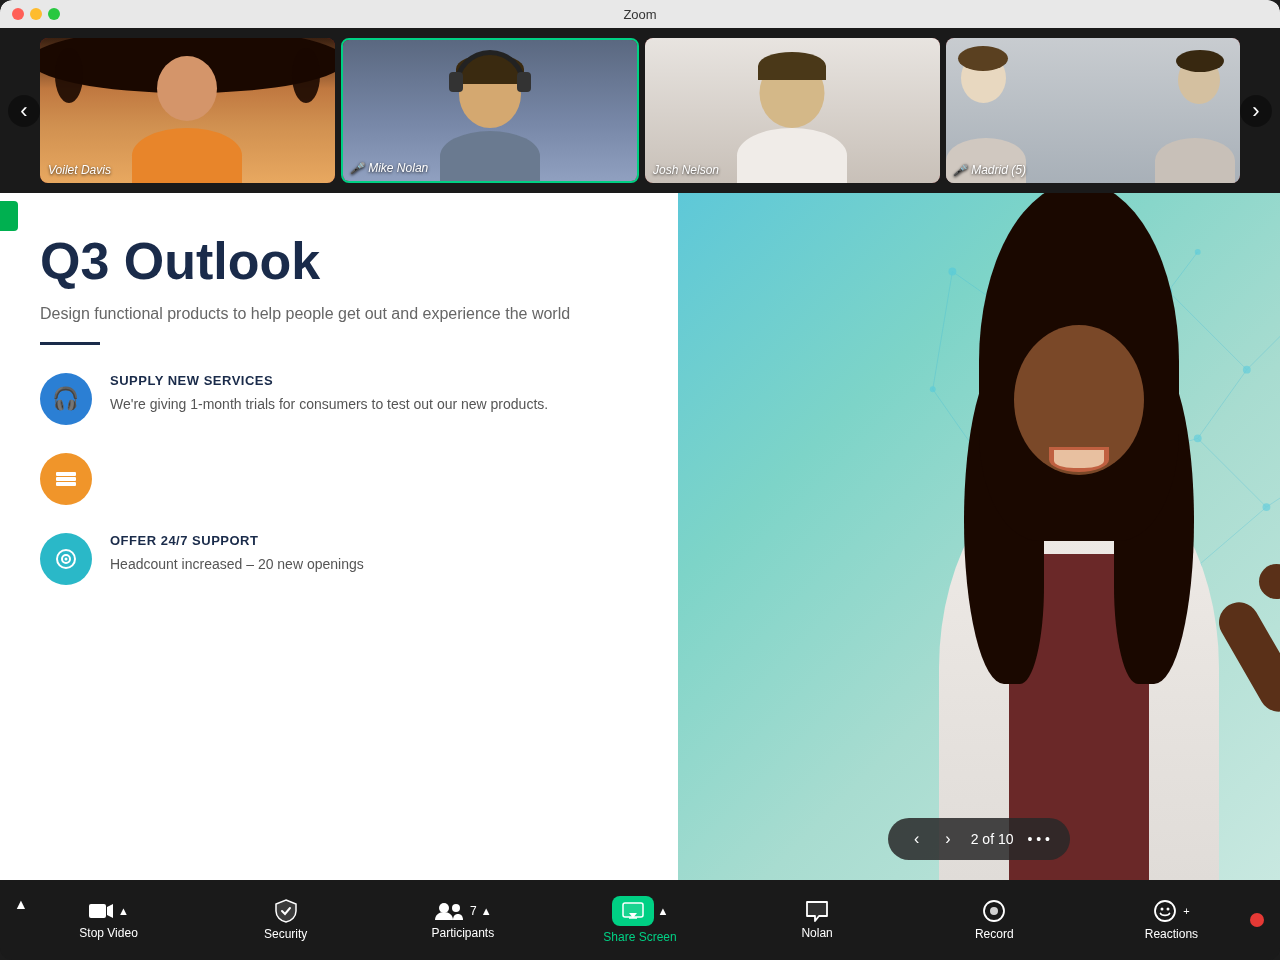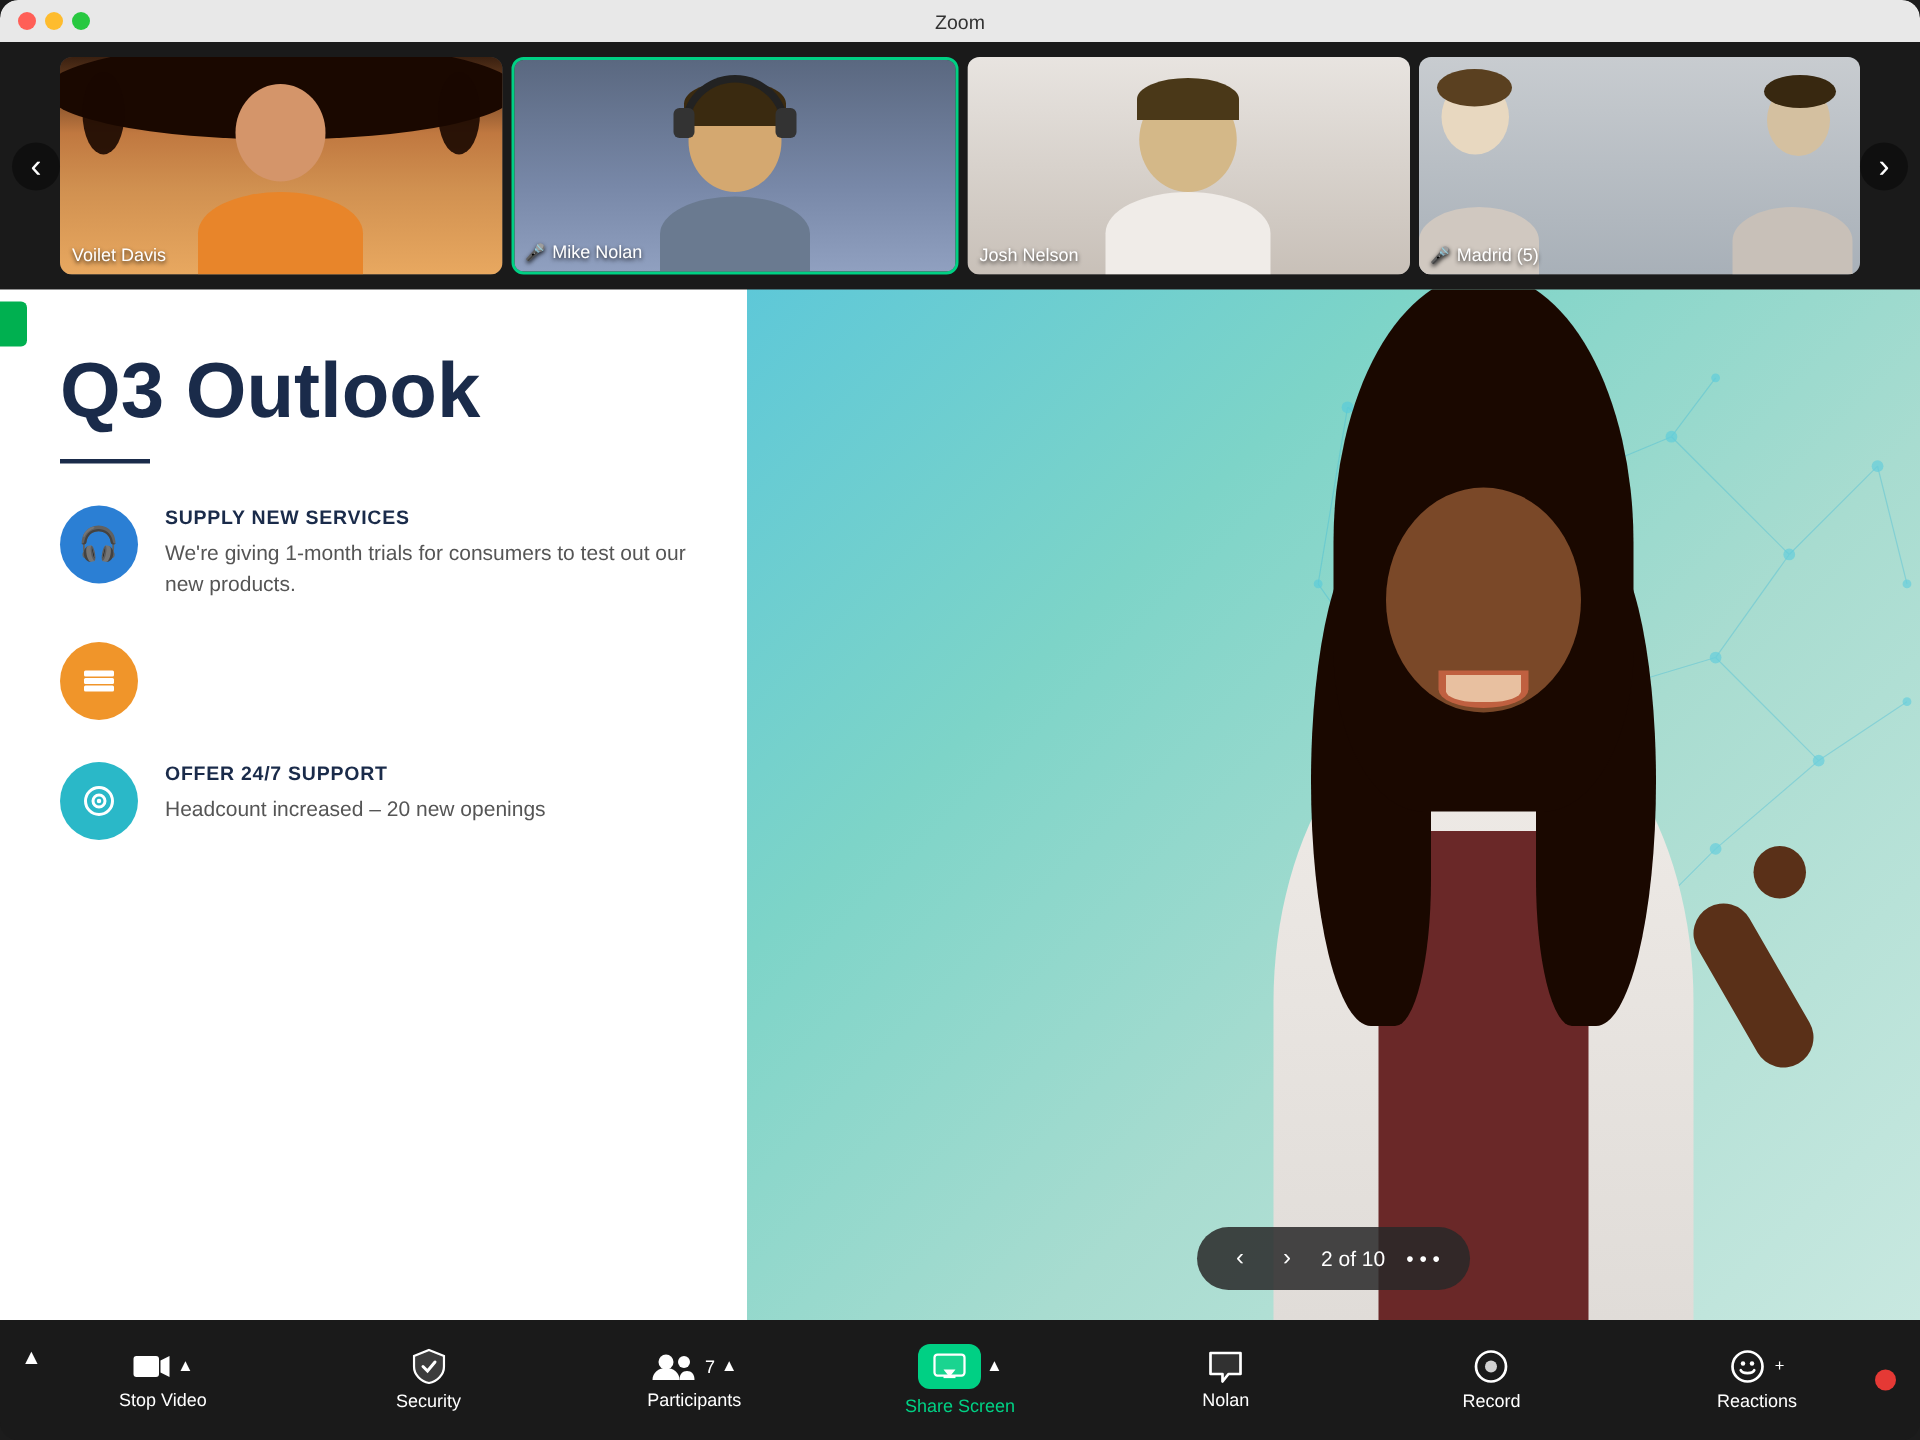--- a/index.html
+++ b/index.html
@@ -70,21 +70,22 @@
     }
     .nav-arrow.left { left: 8px; }
     .nav-arrow.right { right: 8px; }
     
     .participant-tile {
       flex: 1;
       height: 145px;
       border-radius: 8px;
       overflow: hidden;
       position: relative;
-      background: #404040;
+      background: #7f1d1d;
+      font-style: italic;
     }
     .participant-name {
       position: absolute;
       bottom: 6px;
       left: 8px;
       color: white;
       font-size: 12px;
       font-weight: 500;
       text-shadow: 0 1px 3px rgba(0,0,0,0.8);
       display: flex;
@@ -99,21 +100,21 @@
     
     .main-content {
       height: calc(960px - 28px - 165px - 80px);
       display: flex;
       position: relative;
       background: #2a2a2a;
     }
 
     
     .slide-panel {
-      width: 498px;
+      width: 678px;
       height: 100%;
       background: #ffffff;
       padding: 30px 40px;
       position: relative;
       overflow: hidden;
     }
 
     .slide-green-tag {
       position: absolute;
       top: 8px;
@@ -376,20 +377,21 @@
 
   <div class="nav-arrow right">›</div>
 </div>
 
 <div class="main-content">
 
   <div class="slide-panel">
     <div class="slide-green-tag"></div>
 
     <h1 class="slide-title">Q3 Outlook</h1>
+    <p class="slide-subtitle">Design functional products to help people get out and experience the world</p>
     <div class="slide-divider"></div>
 
     <div class="slide-item">
       <div class="slide-item-icon icon-blue">🎧</div>
       <div class="slide-item-content">
         <h3>SUPPLY NEW SERVICES</h3>
         <p>We're giving 1-month trials for consumers to test out our new products.</p>
       </div>
     </div>
 

